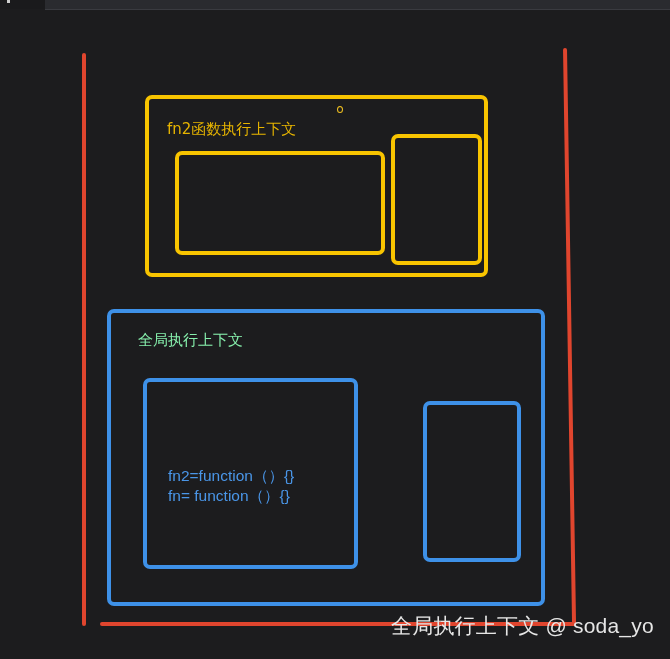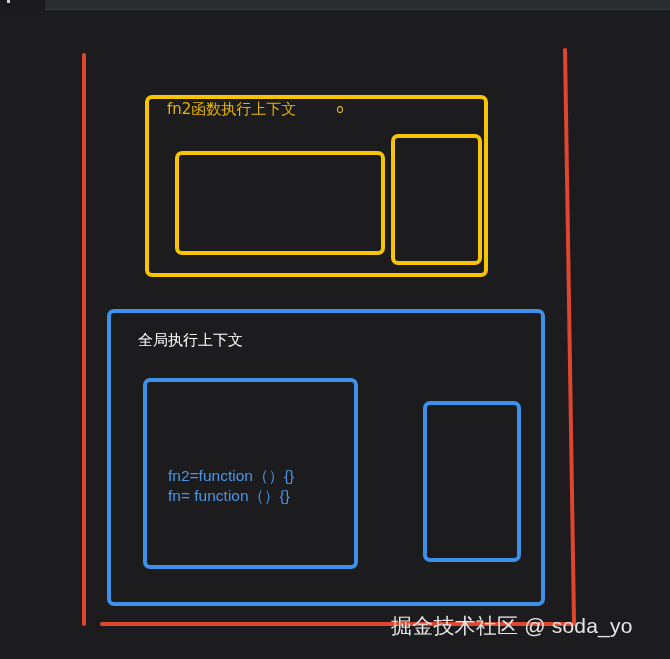--- a/index.html
+++ b/index.html
@@ -47,21 +47,21 @@
       border-radius: 7px;
     }
     .yellow { border: 4px solid #f8c400; }
     .blue { border: 4px solid #3e91e8; }
     .label {
       position: absolute;
       white-space: nowrap;
       font-size: 15px;
     }
     .label.yellow-text { color: #e6b400; }
-    .label.blue-text { color: #ffffff; text-align: right; }
+    .label.blue-text { color: #86efac; text-align: right; }
     .code {
       position: absolute;
       white-space: nowrap;
       font-size: 15.5px;
       font-family: "Liberation Sans", "DejaVu Sans", sans-serif;
     }
     .marker {
       position: absolute;
       left: 337px; top: 106px;
       width: 4px; height: 5px;
@@ -86,30 +86,30 @@
   <div class="topbar">
     <div class="topbar-dot"></div>
     <div class="topbar-strip"></div>
   </div>
 
   <div class="line" style="left:82px; top:53px; width:4px; height:573px;"></div>
   <div class="line" style="left:563px; top:48px; width:4px; height:578px; transform: rotate(-0.9deg); transform-origin: top left;"></div>
   <div class="line" style="left:100px; top:622px; width:476px; height:4px;"></div>
 
   <div class="box yellow" style="left:145px; top:95px; width:343px; height:182px;"></div>
-  <div class="label yellow-text" style="left:167px; top:100px;text-align:right;">fn2函数执行上下文</div>
+  <div class="label yellow-text" style="left:167px; top:120px;text-align:right;">fn2函数执行上下文</div>
   <div class="marker"></div>
 
   <div class="box yellow" style="left:175px; top:151px; width:210px; height:104px;"></div>
 
   <div class="box yellow" style="left:391px; top:134px; width:91px; height:131px;"></div>
 
   <div class="box blue" style="left:107px; top:309px; width:438px; height:297px;"></div>
   <div class="label blue-text" style="left:138px; top:331px;">全局执行上下文</div>
 
   <div class="box blue" style="left:143px; top:378px; width:215px; height:191px;"></div>
   <div class="code" style="left:168px; top:452px; color:#4a96e8;margin-top:34px;">fn= function（）{}</div>
   <div class="code" style="left:168px; top:466px; color:#4a96e8;">fn2=function（）{}</div>
 
   <div class="box blue" style="left:423px; top:401px; width:98px; height:161px;"></div>
 
-  <div class="watermark">掘金技术社区 @ soda_yo</div>
+  <div class="watermark">全局执行上下文 @ soda_yo</div>
 </div>
 
 </body></html>

